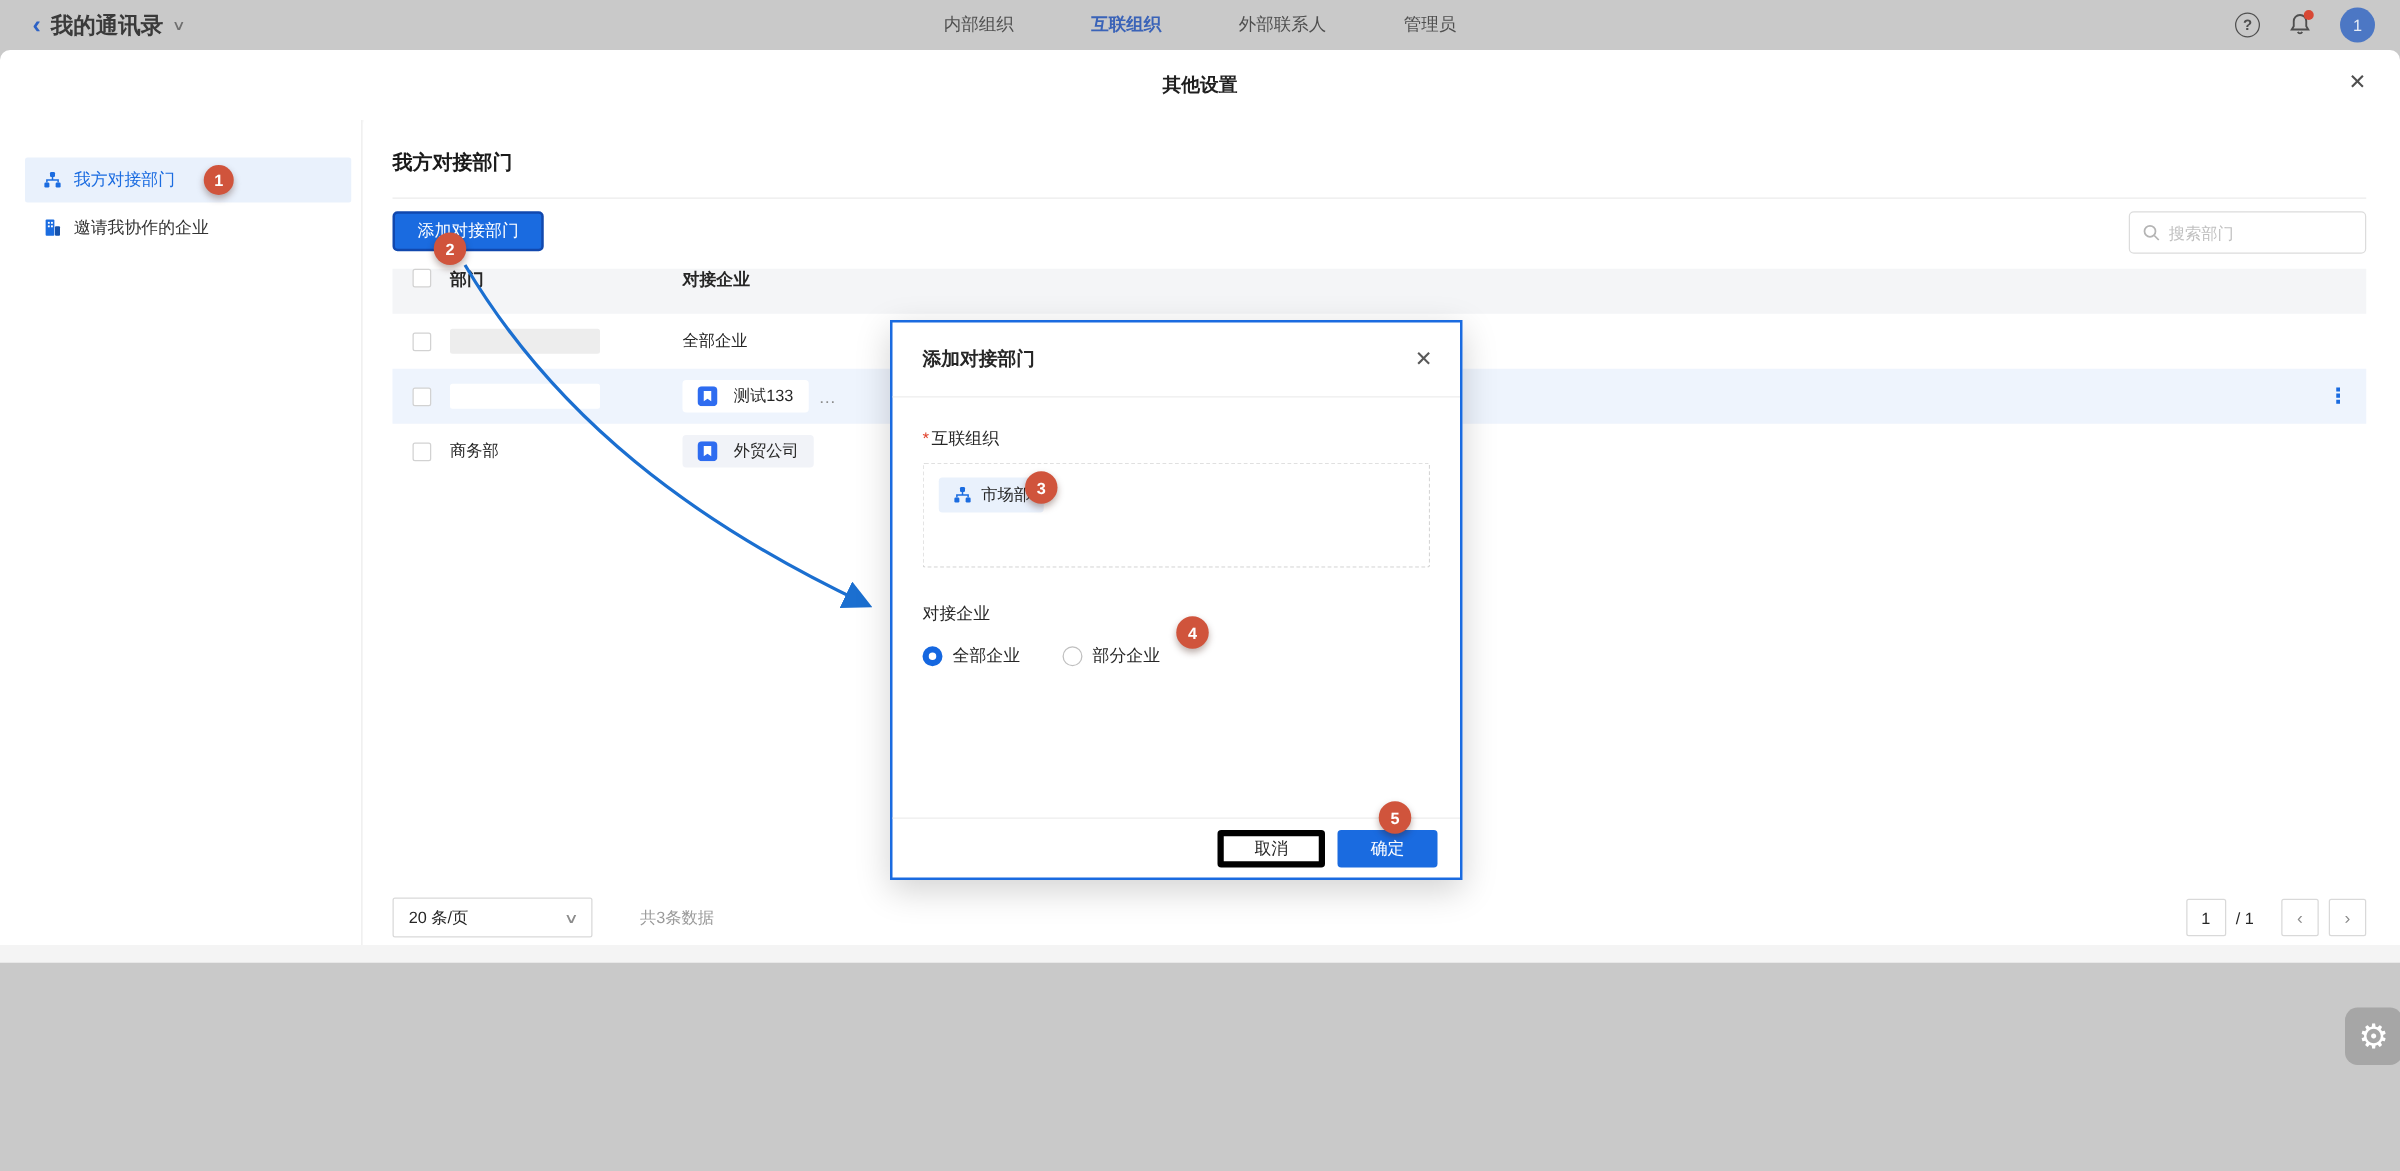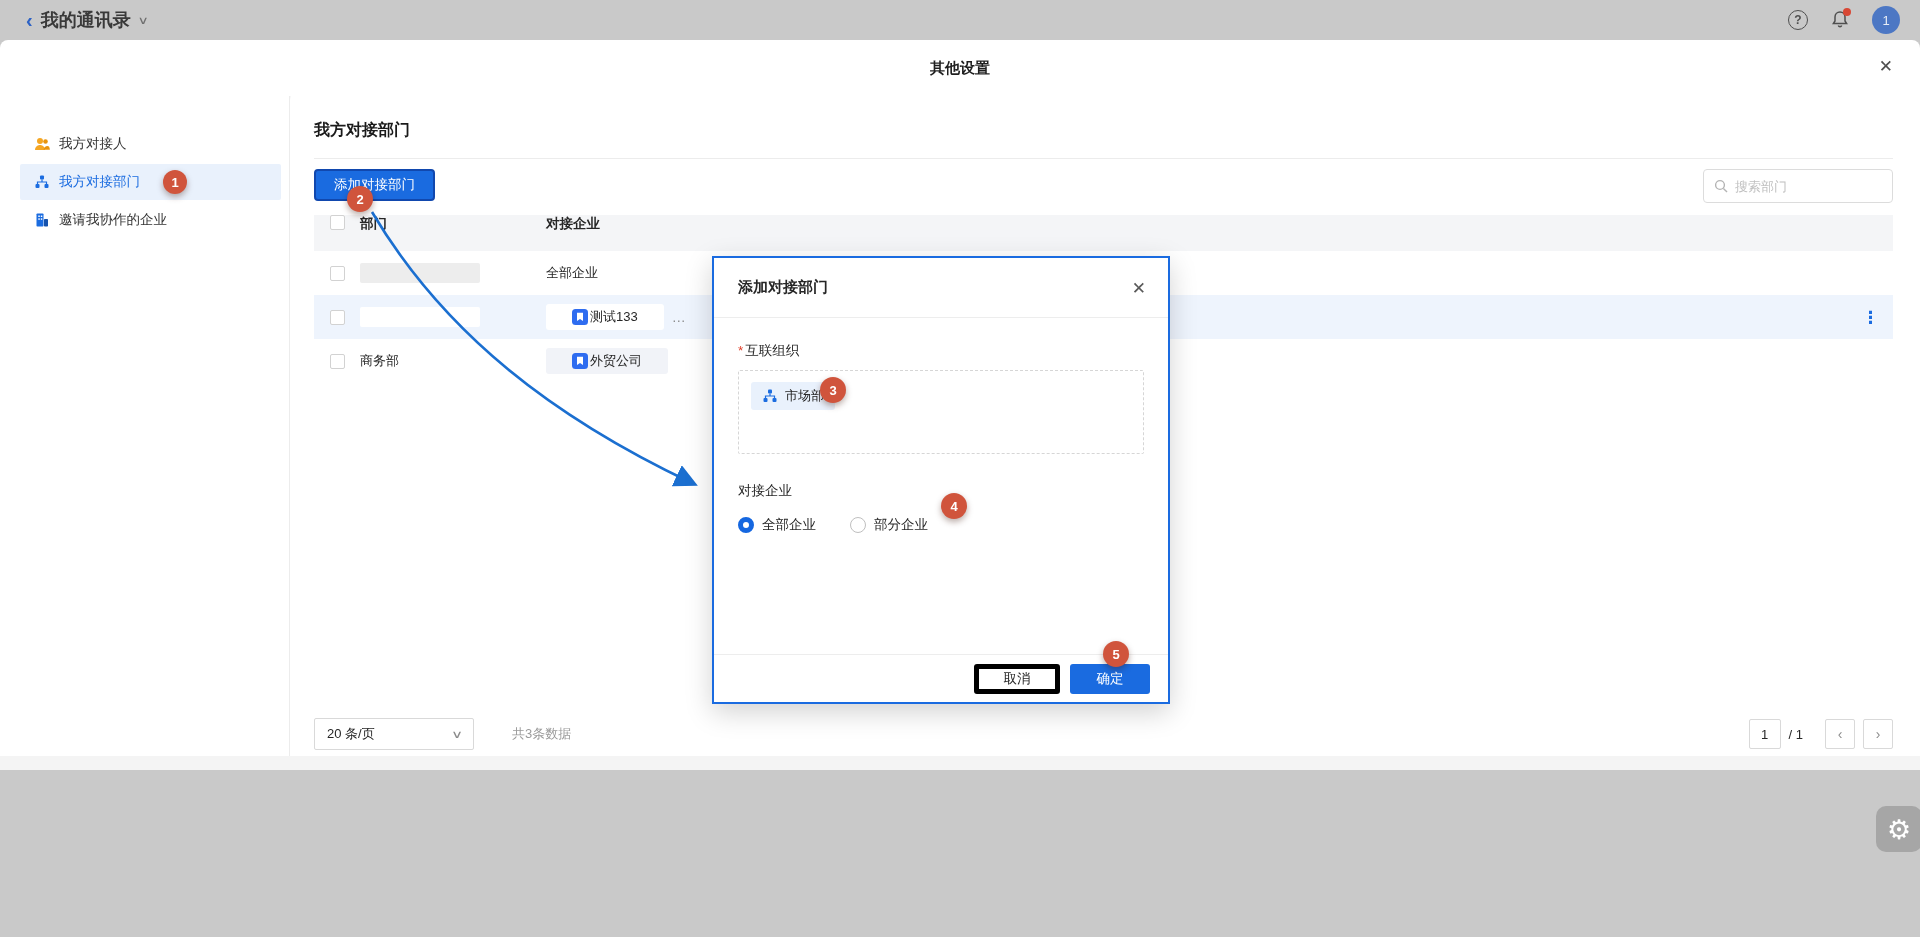--- a/index.html
+++ b/index.html
@@ -62,21 +62,21 @@
   .table { margin-top:12px; }
   .t-head { height:36px; background:#f4f5f7; display:flex; align-items:flex-start; font-size:13.5px; font-weight:700; color:#262626; }
   .t-row { height:44px; display:flex; align-items:center; font-size:13px; color:#262626; position:relative; }
   .t-row.hl { background:#eef4fd; }
   .col-cb { width:46px; display:flex; justify-content:center; }
   .cb { width:15px; height:15px; border:1px solid #d2d2d2; border-radius:2px; background:#fff; cursor:pointer; }
   .col-dept { width:186px; }
   .col-comp { flex:1; display:flex; align-items:center; gap:8px; }
   .redact { width:120px; height:20px; background:#ededed; border-radius:2px; }
   .redact.white { background:#ffffff; }
-  .tag { display:inline-flex; align-items:center; gap:2px; padding:4px 26px; border-radius:3px;
+  .tag { display:inline-flex; align-items:center; gap:13px; padding:4px 12px; border-radius:3px;
          background:#f1f3f8; font-size:13px; color:#262626; }
   .tag.on-blue { background:#ffffff; }
   .tag-ic { width:16px; height:16px; }
   .more-h { color:#8c8c8c; font-size:14px; letter-spacing:1px; cursor:pointer; }
   .row-actions { position:absolute; right:14px; top:0; height:44px; display:flex; align-items:center;
                  color:#1a6be0; font-size:17px; font-weight:700; cursor:pointer; }
 
   
   .pager { position:absolute; left:23px; right:27px; bottom:6px; height:32px; }
   .page-size { position:absolute; left:0; top:0; width:160px; height:32px; border:1px solid #d9d9d9; border-radius:2px;
@@ -130,49 +130,46 @@
 <body>
 
 <div class="stage">
 
   <div class="navbar">
     <div class="nav-left">
       <span class="back-chev">‹</span>
       <span class="nav-title">我的通讯录</span>
       <span class="nav-caret">∨</span>
     </div>
+    <div class="nav-tabs">
+      <span class="nav-tab">内部组织</span>
+      <span class="nav-tab active">互联组织</span>
+      <span class="nav-tab">外部联系人</span>
+      <span class="nav-tab">管理员</span>
+    </div>
     <div class="nav-right">
       <div class="help-ic">?</div>
       <div class="bell">
         <svg width="20" height="20" viewBox="0 0 20 20">
             <path d="M10 2c-3 0-5 2.3-5 5v4l-1.6 2.6h13.2L15 11V7c0-2.7-2-5-5-5z" fill="none" stroke="#4f4f4f" stroke-width="1.5"></path>
             <path d="M8.3 15.5a1.8 1.8 0 0 0 3.4 0" fill="none" stroke="#4f4f4f" stroke-width="1.5"></path>
           </svg>
         <span class="bell-dot"></span>
       </div>
       <div class="avatar">1</div>
     </div>
   </div>
 
   <div class="panel">
     <div class="panel-header">
       <span class="panel-title">其他设置</span>
       <span class="panel-close">✕</span>
     </div>
 
     <div class="sidebar">
-      <div class="side-item">
-        <svg class="side-ic" viewBox="0 0 16 16">
-            <circle cx="6" cy="5" r="3" fill="#f5a623"></circle>
-            <path d="M1 14c0-2.8 2.2-5 5-5s5 2.2 5 5z" fill="#f5a623"></path>
-            <circle cx="11.5" cy="5.5" r="2.3" fill="#e8930c"></circle>
-            <path d="M9.5 13.8c.4-2.2 2-3.8 4-3.8 1.4 0 2.1.8 2.4 3.8z" fill="#e8930c"></path>
-          </svg>
-        <span>我方对接人</span>
-      </div>
       <div class="side-item selected">
         <svg class="side-ic" viewBox="0 0 16 16">
             <rect x="6" y="1.5" width="4" height="4" rx="1" fill="#1b6ce0"></rect>
             <rect x="1.5" y="10" width="4" height="4" rx="1" fill="#1b6ce0"></rect>
             <rect x="10.5" y="10" width="4" height="4" rx="1" fill="#1b6ce0"></rect>
             <path d="M8 5.5v2.5M3.5 10V8h9v2" stroke="#1b6ce0" stroke-width="1.2" fill="none"></path>
           </svg>
         <span>我方对接部门</span>
         <span class="badge inline">1</span>
       </div>

